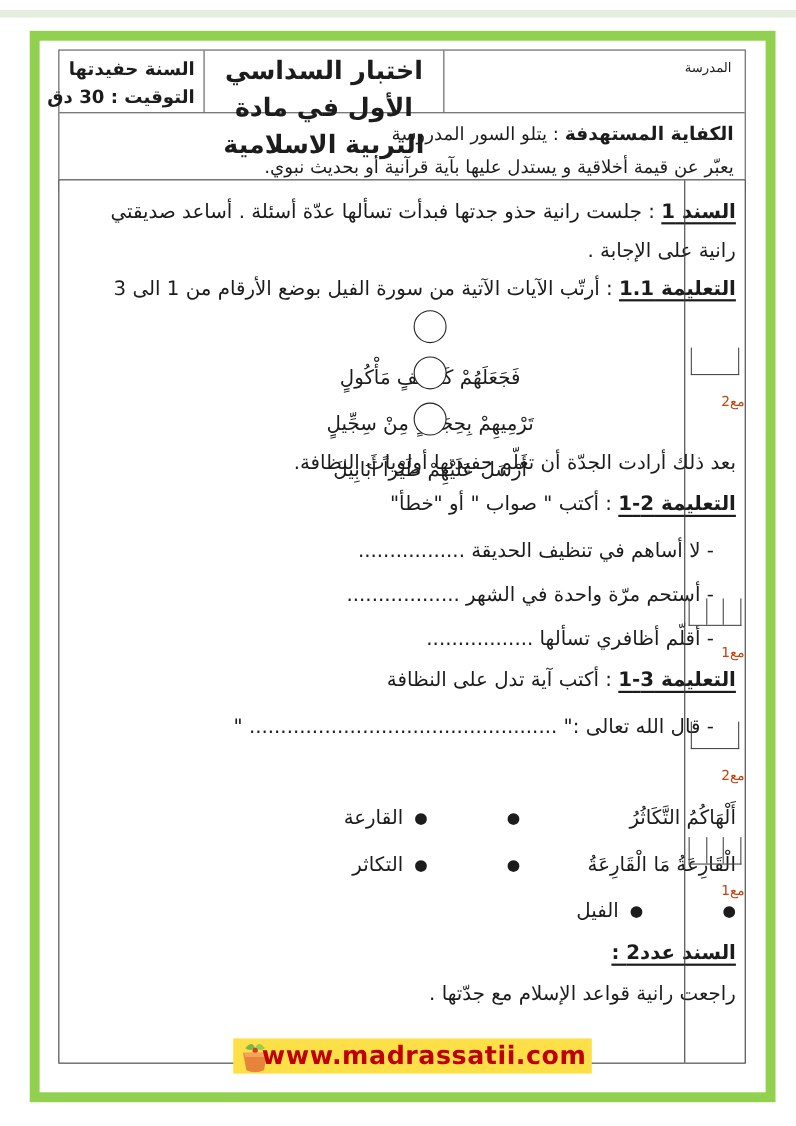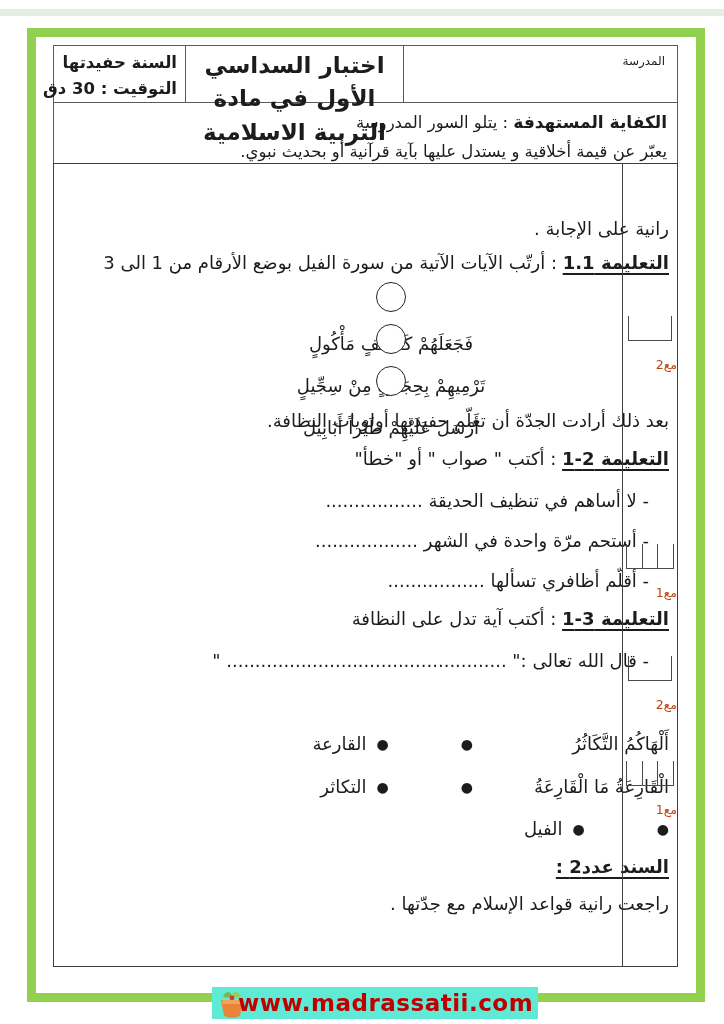--- a/index.html
+++ b/index.html
@@ -47,22 +47,22 @@
   
   .mark { position:absolute; left:0; right:0; direction:ltr; }
   .mbox { margin:0 auto; height:25px; border:1.5px solid #4a4a4a; border-top:none; }
   .single { width:44px; }
   .triple { width:48px; display:flex; }
   .triple i { flex:1; border-right:1.5px solid #4a4a4a; }
   .triple i:last-child { border-right:none; }
   .mlabel { direction:rtl; text-align:right; font-size:12.5px; margin-top:16px; color:#c2410c; }
 
   
-  .footer { position:absolute; top:987px; left:50%; transform:translateX(-46%);
-            display:flex; align-items:center; direction:ltr; background:#5eead4;
+  .footer { position:absolute; top:944px; left:50%; transform:translateX(-46%);
+            display:flex; align-items:center; direction:ltr; background:#fde047;
             padding:0 5px; z-index:5;justify-content:flex-end; }
   .footer svg { flex:0 0 auto; margin-right:-9px; }
   .footer-url { font-weight:bold; font-size:23px; color:#c00000; letter-spacing:0.5px;
                 font-family:"DejaVu Sans", sans-serif; }
 </style>
 </head>
 <body>
 
 <div class="page">
   <div class="top-strip"></div>
@@ -81,20 +81,21 @@
     </div>
     <div class="h-row2">
       <div><b>الكفاية المستهدفة</b><span> : يتلو السور المدروسة</span></div>
       <div>يعبّر عن قيمة أخلاقية و يستدل عليها بآية قرآنية أو بحديث نبوي.</div>
     </div>
   </div>
 
   <div class="main-box">
     <div class="content">
 
+      <div class="ln" style="top:12px"><span class="hlabel">السند 1</span><span> : جلست رانية حذو جدتها فبدأت تسألها عدّة أسئلة . أساعد صديقتي</span></div>
       <div class="ln" style="top:48px">رانية على الإجابة .</div>
 
       <div class="ln" style="top:82px"><span class="hlabel">التعليمة 1.1</span><span> : أرتّب الآيات الآتية من سورة الفيل بوضع الأرقام من 1 الى 3</span></div>
 
       <div class="ln vline" style="top:118px">
         <span class="circle"></span>
         <span>فَجَعَلَهُمْ كَعَصْفٍ مَأْكُولٍ</span>
       </div>
       <div class="ln vline" style="top:160px">
         <span class="circle"></span>

